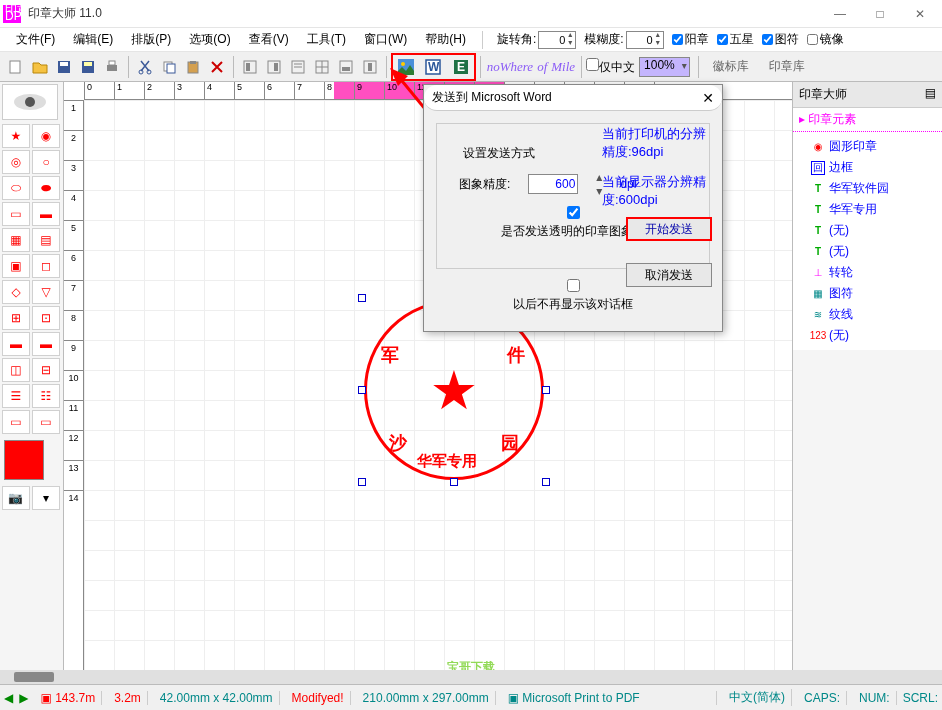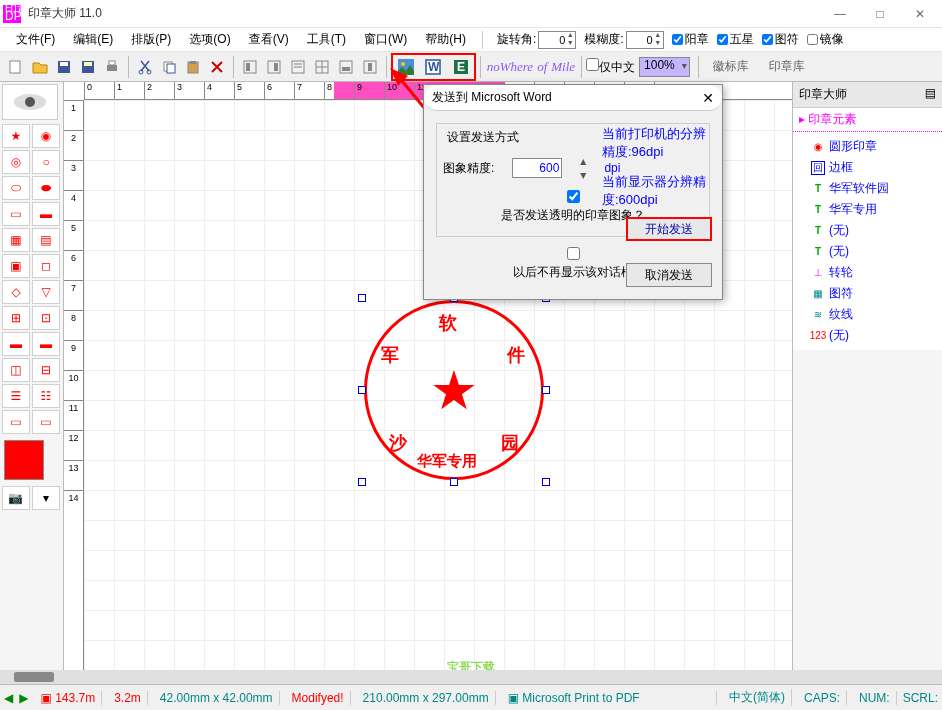--- a/index.html
+++ b/index.html
@@ -51,21 +51,21 @@
 .seal-txt { position: absolute; color: #ff0000; font-size: 18px; font-weight: bold; }
 .sel-handle { position: absolute; width: 8px; height: 8px; border: 1px solid #0000cc; background: #fff; }
 
 .red-arrow { position: absolute; top: 58px; left: 380px; pointer-events: none; }
 
 .dialog { position: absolute; top: 84px; left: 423px; width: 300px; background: #f0f0f0; border: 1px solid #888; box-shadow: 2px 2px 8px rgba(0,0,0,0.3); z-index: 10; }
 .dialog .dlg-title { height: 26px; display: flex; align-items: center; padding: 0 8px; background: #fff; border-bottom: 1px solid #ccc; border-radius: 13px; }
 .dialog .dlg-title span:first-child { flex: 1; }
 .dialog .dlg-close { font-size: 14px; }
 .dialog .dlg-body { padding: 12px; }
-.dialog .group { border: 1px solid #ccc; padding: 6px; margin-bottom: 10px; background: #f0f0f0; }
+.dialog .group { border: 1px solid #ccc; padding: 22px; margin-bottom: 10px; background: #f0f0f0; }
 .dialog .group-title { margin-top: -18px; background: #f0f0f0; display: inline-block; padding: 0 4px; }
 .dialog .field { display: flex; align-items: center; gap: 18px; margin: 8px 0; }
 .dialog .field input[type=text] { width: 50px; border: 1px solid #888; padding: 2px; color: #0000ff; text-align: right; }
 .dialog .dpi { color: #0000ff; }
 .dialog .chk-row { display: flex; align-items: center; gap: 4px; margin: 6px 0; flex-direction: column; }
 .dialog .info { color: #0000ff; font-size: 13px; position: absolute; right: 10px; }
 .dialog .info1 { top: 40px; width: 110px; }
 .dialog .info2 { top: 88px; width: 110px; }
 .dialog .btn { width: 86px; height: 24px; border: 1px solid #888; background: #e8e8e8; display: inline-flex; align-items: center; justify-content: center; margin: 4px 0; }
 .dialog .btn.primary { border: 2px solid #ff0000; color: #0000aa; }

